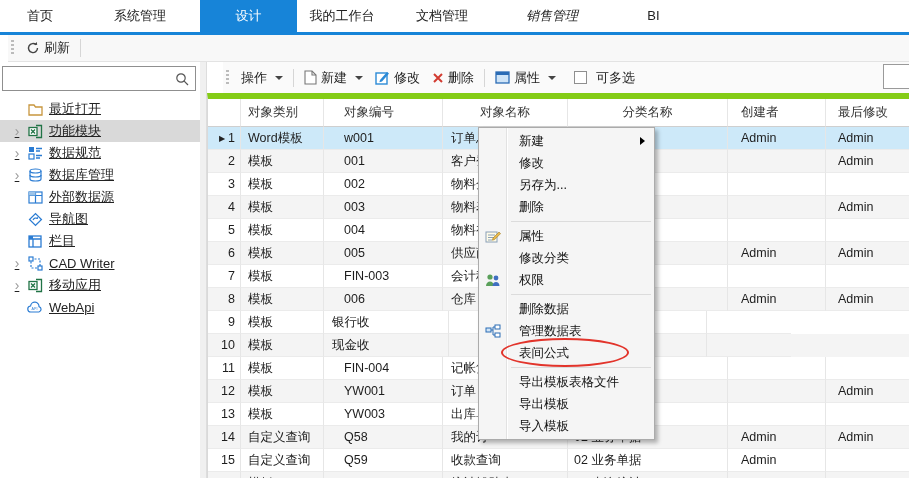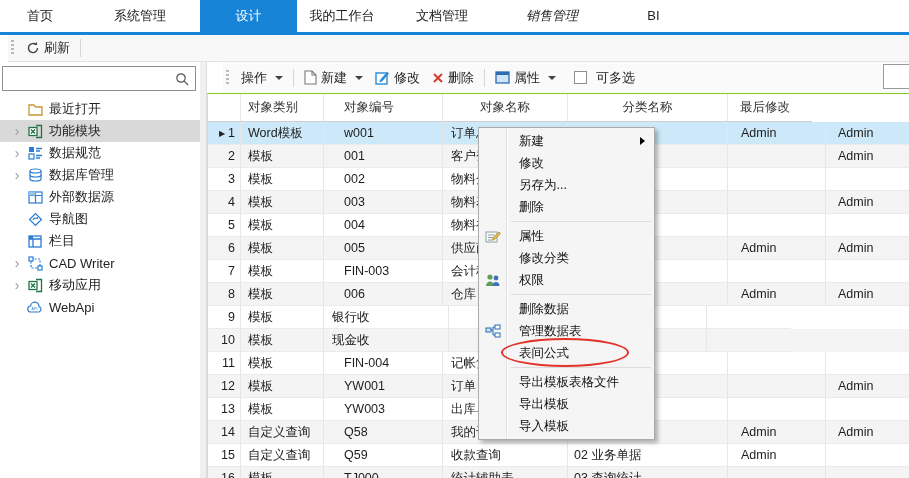--- a/index.html
+++ b/index.html
@@ -24,41 +24,41 @@
   .tb-sep { width:1px; height:18px; background:#d6d6d6; margin:0 4px; }
   
   .sidebar { position:absolute; left:0; top:62px; width:200px; height:416px; background:#fff; }
   .splitter { position:absolute; left:200px; top:62px; width:7px; height:416px;
               background:#f0f0f0; border-right:1px solid #ddd; }
   .search-box { position:absolute; left:2px; top:4px; width:194px; height:25px;
                 border:1px solid #8f8f8f; background:#fff; display:flex; align-items:center; }
   .search-box input { flex:1; border:none; outline:none; height:100%; padding:0 4px;
                       font:12px "Liberation Sans",sans-serif; }
   .search-box .mag { margin-right:6px; }
-  .tree { position:absolute; left:0; top:36px; width:200px; }
+  .tree { position:absolute; left:0; top:36px; width:200px;text-decoration:underline; }
   .tree-item { height:22px; display:flex; align-items:center; cursor:default; }
   .tree-item.selected { background:#d9d9d9; }
   .tree-chevron { width:18px; margin-left:8px; color:#9a9a9a; font-size:14px; line-height:20px;
                   text-align:center; flex:none; }
   .tree-icon { width:18px; height:16px; flex:none; margin-right:5px; display:flex;
                align-items:center; justify-content:center; }
   .tree-label { white-space:nowrap; font-size:13px; }
   
   .main { position:absolute; left:207px; top:62px; width:702px; height:416px; }
   .toolbar-main { position:absolute; left:16px; top:0; width:702px; height:31px; background:#fafafa;
                   display:flex; align-items:center; font-size:13px; }
   .caret { width:0; height:0; border-left:4px solid transparent; border-right:4px solid transparent;
            border-top:4px solid #444; margin-left:4px; }
   .chk { width:13px; height:13px; border:1px solid #8f8f8f; background:#fff; margin-right:5px; }
   .mini-search { position:absolute; right:-3px; top:2px; width:45px; height:25px;
                  border:1px solid #9a9a9a; background:#fff; }
   .mini-search input { width:100%; height:100%; border:none; outline:none; }
   
   .grid { position:absolute; left:0; top:31px; width:702px; height:385px; background:#fff;
-          border-top:1px solid #84cc16; border-left:1px solid #d9d9d9; font-size:12.5px; }
+          border-top:6px solid #84cc16; border-left:1px solid #d9d9d9; font-size:12.5px; }
   .g-row { display:flex; width:702px; }
   .g-header { height:28px; background:#fff; }
   .g-header .g-cell { border-bottom:1px solid #cfcfcf; color:#333;
                       display:flex; align-items:center; }
   .g-body .g-row { height:23px; }
   .g-body .g-row:nth-child(even) { background:#f4f4f4; }
   .g-body .g-row.selected { background:#cde9f9; }
   .g-cell { height:100%; border-right:1px solid #e6e6e6; overflow:hidden; white-space:nowrap;
             display:flex; align-items:center; }
   .g-body .g-cell { border-bottom:1px solid #ebebeb; color:#1d1d1d; }
@@ -297,20 +297,21 @@
       </div>
     </div>
 
     <div class="grid">
       <div class="g-row g-header">
           <div class="g-cell c0"></div>
           <div class="g-cell c1">对象类别</div>
           <div class="g-cell c2">对象编号</div>
           <div class="g-cell c3">对象名称</div>
           <div class="g-cell c4">分类名称</div>
+          <div class="g-cell c5">创建者</div>
           <div class="g-cell c6">最后修改</div>
         </div>
       <div class="g-body">
           <div class="g-row selected">
             <div class="g-cell c0"><span class="row-marker">▶</span>1</div>
             <div class="g-cell c1">Word模板</div>
             <div class="g-cell c2">w001</div>
             <div class="g-cell c3">订单总</div>
             <div class="g-cell c4"></div>
             <div class="g-cell c5">Admin</div>

